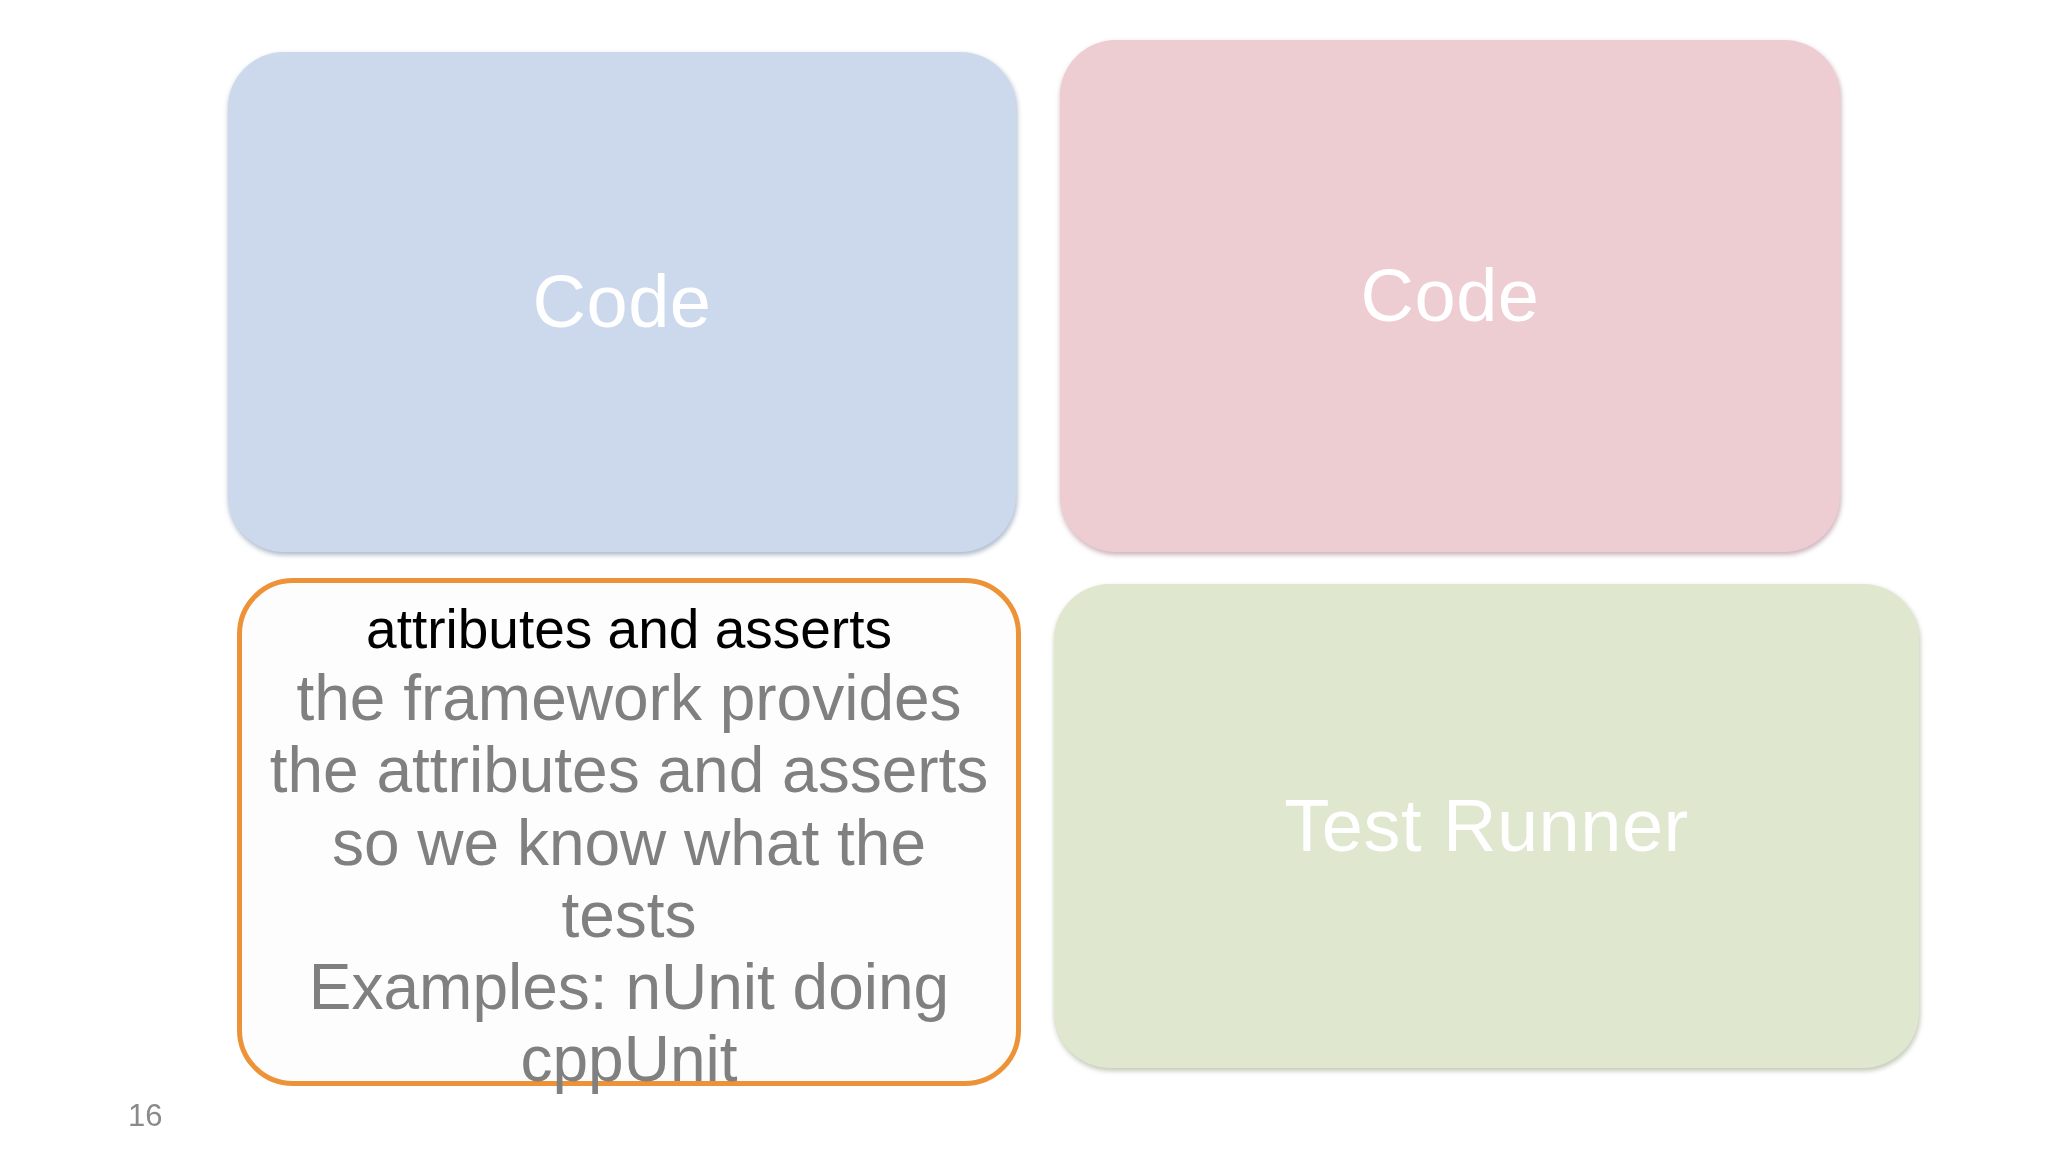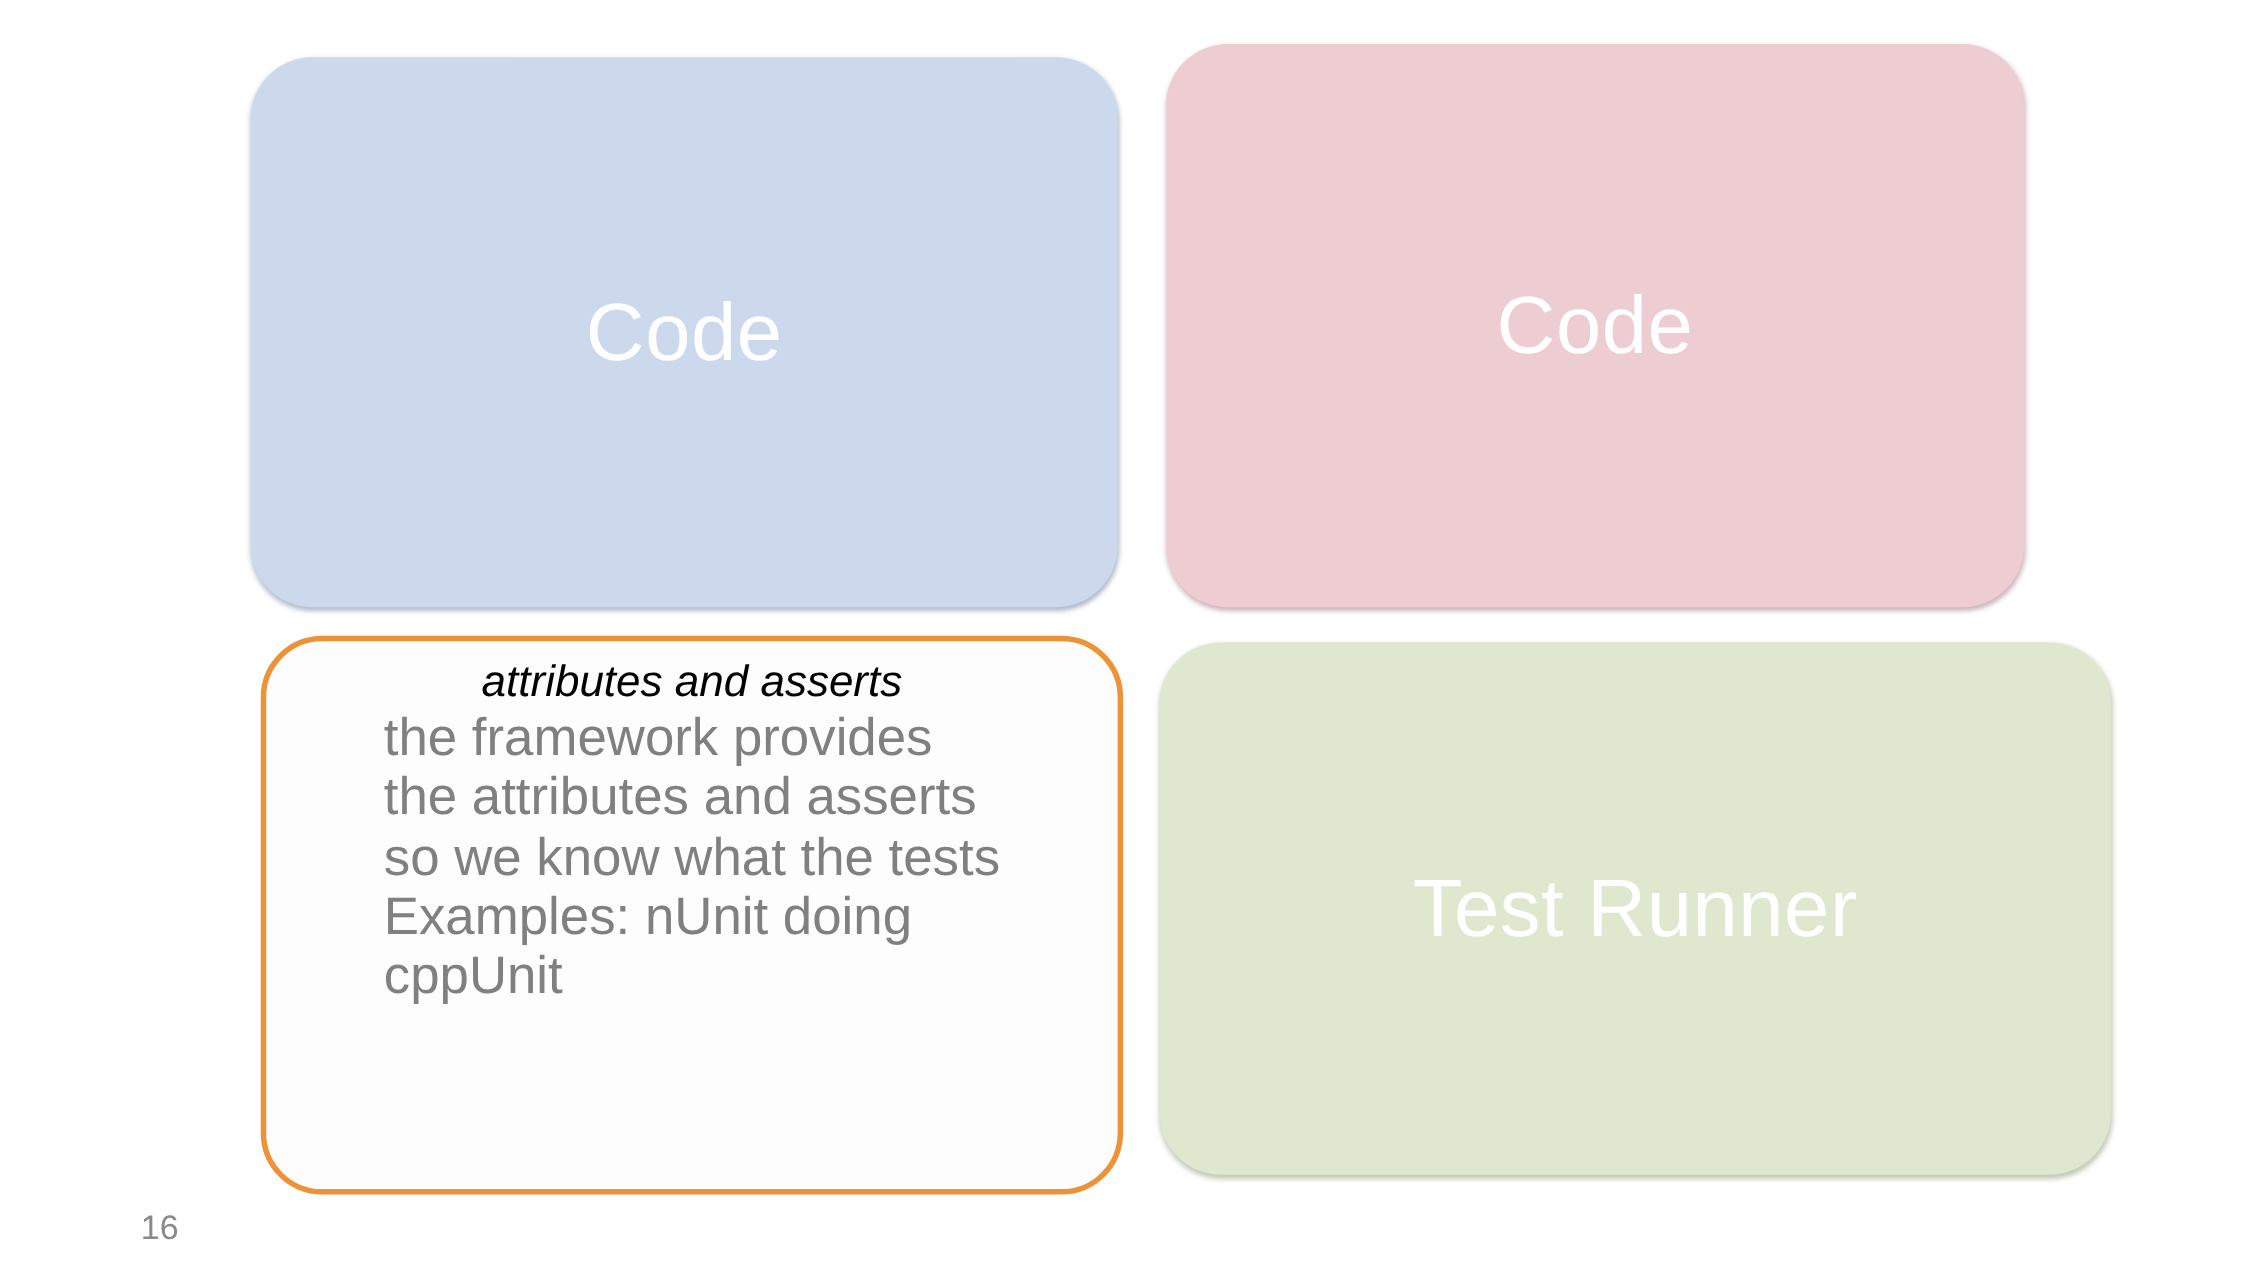--- a/index.html
+++ b/index.html
@@ -91,34 +91,34 @@
     display: flex;
     flex-direction: column;
     align-items: center;
     justify-content: flex-start;
     padding: 14px 26px 0 26px;
     overflow: visible;
   }
 
   #callout-heading {
     color: #000000;
-    font-size: 40px;
+    font-size: 55px;
     line-height: 1.18;
     font-weight: 400;
     text-align: center;
     white-space: nowrap;
     margin: 0;
-    font-style: italic;
   }
 
   #callout-body {
     color: #808080;
-    font-size: 48px;
+    font-size: 64px;
     line-height: 1.13;
     font-weight: 400;
+    text-align: center;
     margin: 0;
     padding: 0;
   }
 
   #callout-body .body-line {
     display: block;
   }
 
   
   #page-number {

